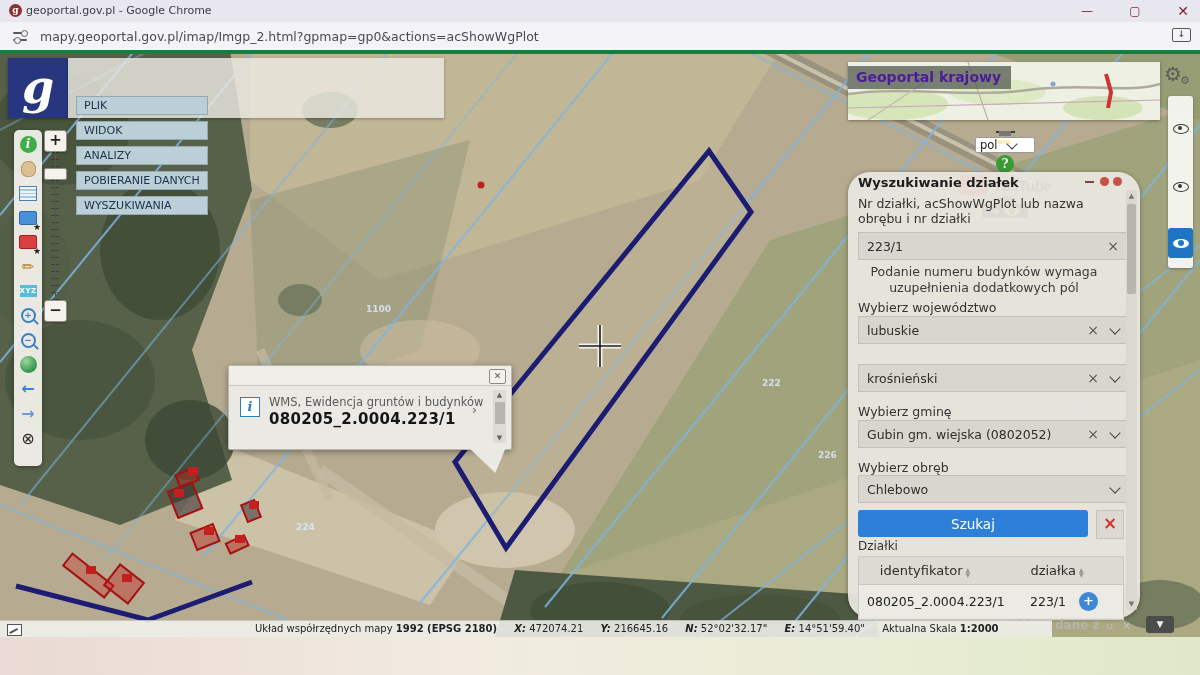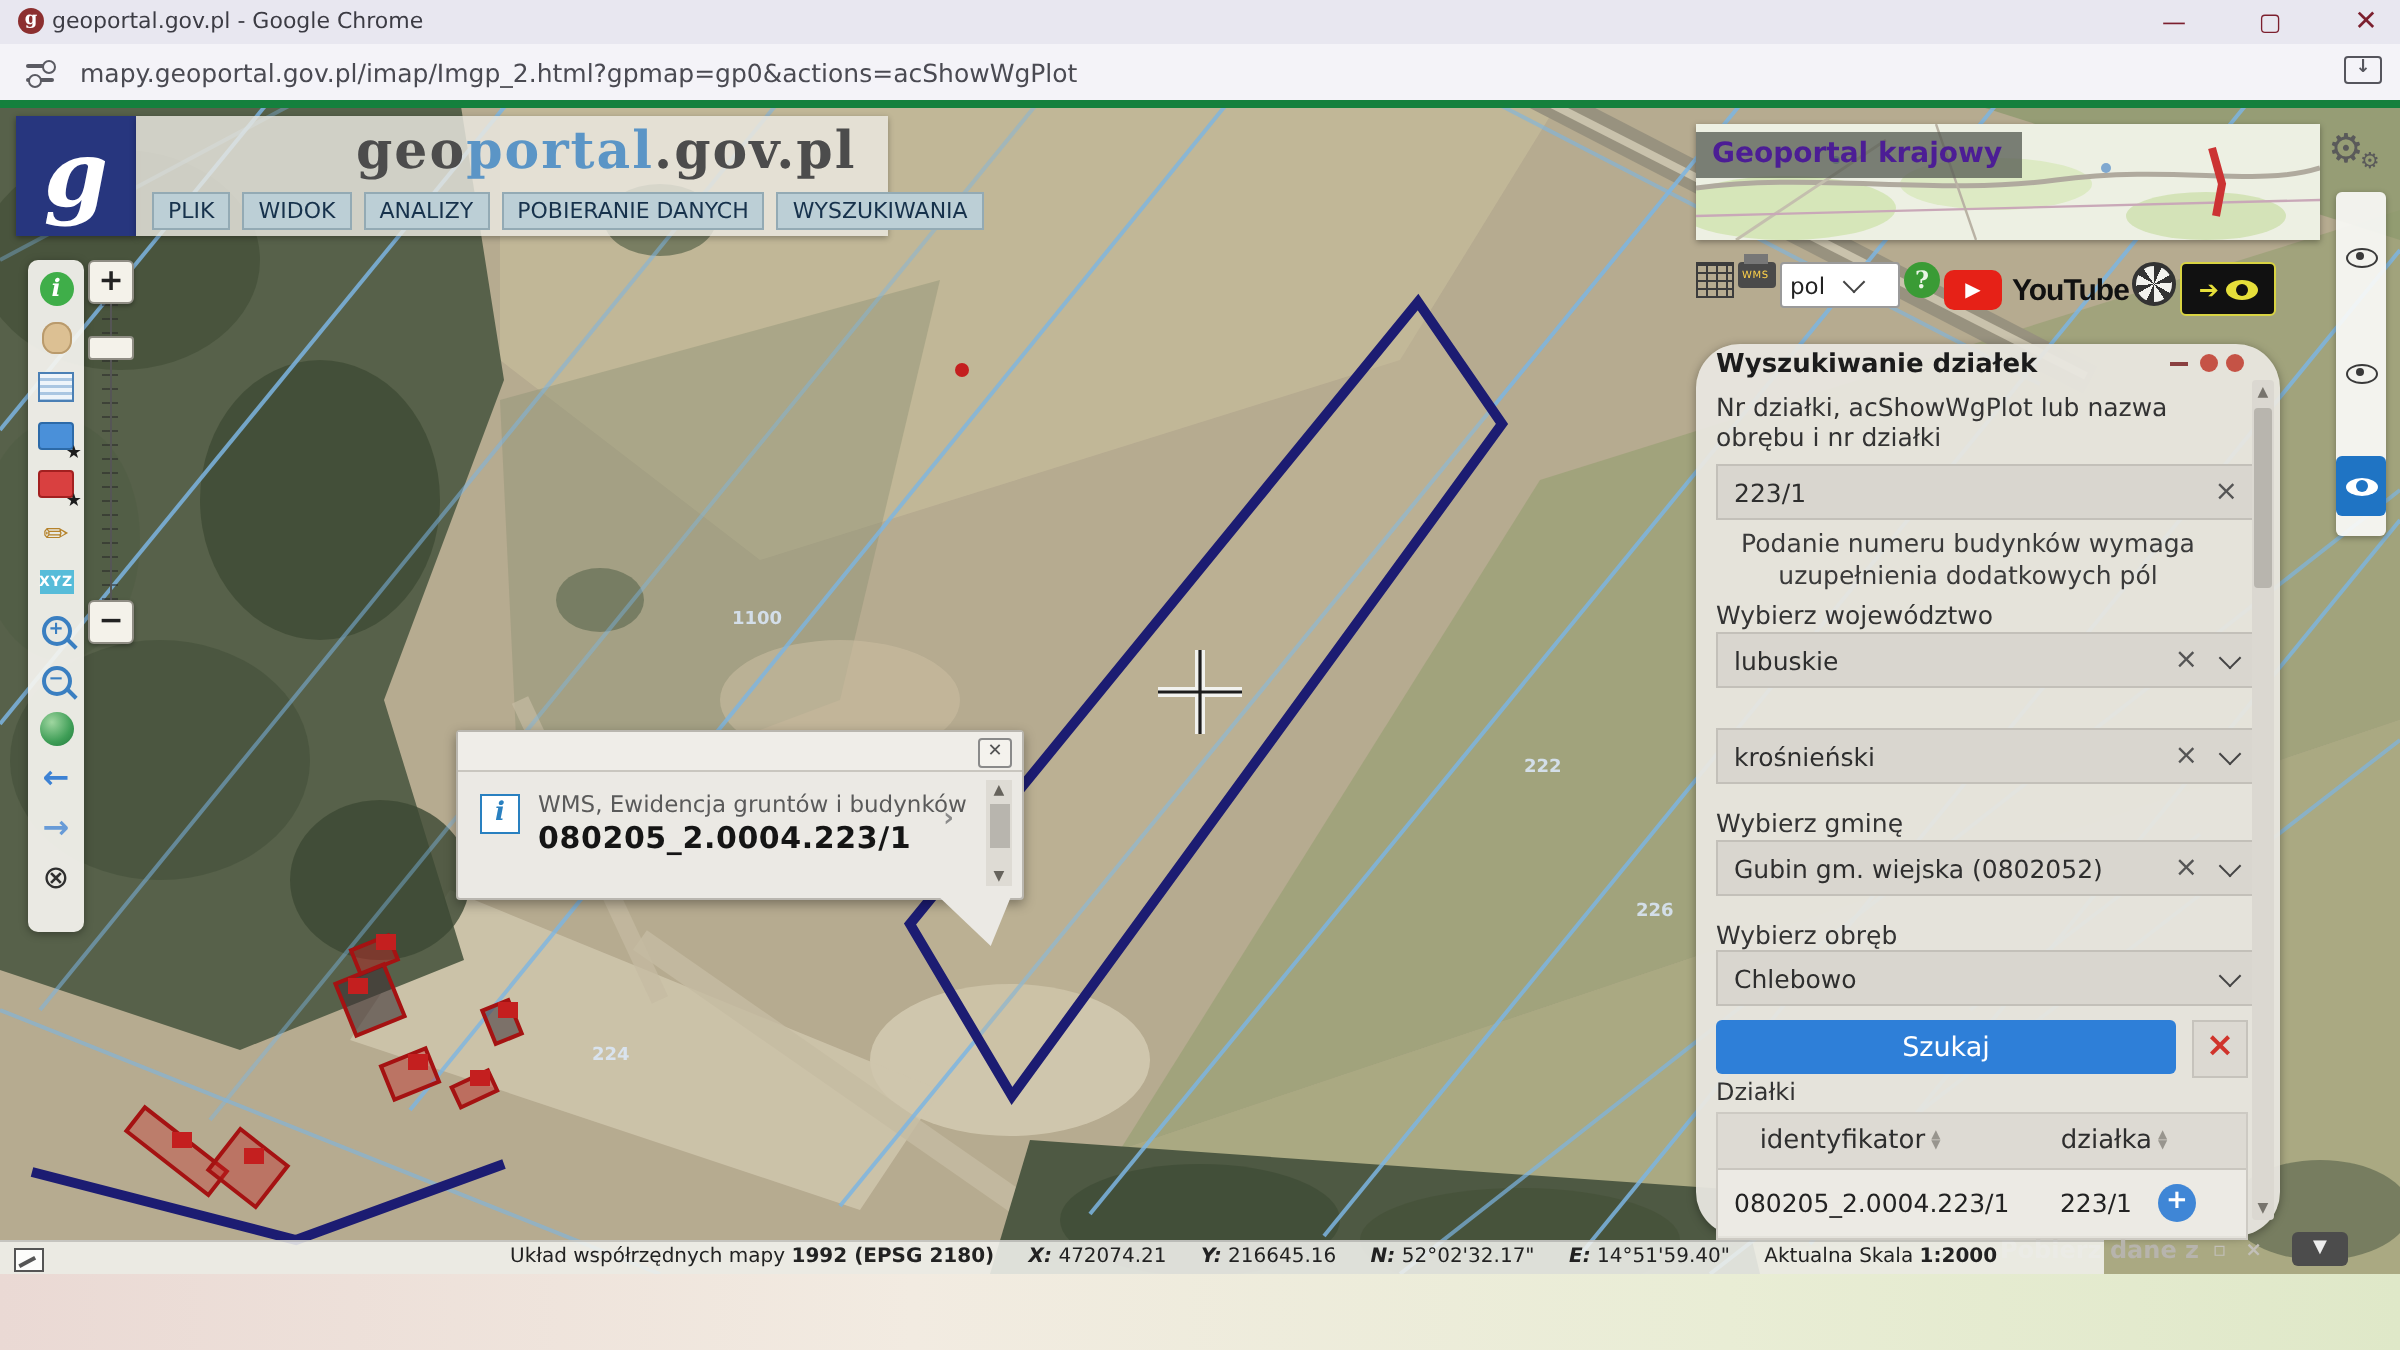--- a/index.html
+++ b/index.html
@@ -20,21 +20,21 @@
   .sendicon{left:1172px;top:6px;width:17px;height:12px;border:1.6px solid #55555d;border-radius:2px;color:#55555d;
             font-size:9px;text-align:center;line-height:11px;font-weight:700;}
   
   .map{left:0;top:50px;width:1200px;height:587px;}
   
   .gp-logo{left:8px;top:58px;width:60px;height:60px;background:#27367e;color:#fff;text-align:center;
            font:italic 700 46px "DejaVu Serif",serif;line-height:58px;box-shadow:0 1px 3px rgba(0,0,0,.4);}
   .gp-head{left:68px;top:58px;width:376px;height:60px;background:rgba(236,233,226,.82);box-shadow:0 1px 3px rgba(0,0,0,.3);}
   .gp-title{left:110px;top:3px;font:700 26px "DejaVu Serif",serif;color:#4c4c4c;letter-spacing:1px;}
   .gp-title .blue{color:#5b95c6;}
-  .gp-menu{left:8px;top:38px;display:flex;gap:6px;}
+  .gp-menu{left:8px;top:38px;display:flex;gap:6px;flex-direction:column;}
   .gp-menu .mi{background:#bccfd6;border:1px solid #93aab4;color:#17324c;font-size:11px;
                padding:2px 7px;white-space:nowrap;cursor:default;}
   
   .ltb{left:14px;top:130px;width:28px;height:332px;background:rgba(246,245,240,.92);border-radius:5px;
        box-shadow:0 1px 4px rgba(0,0,0,.35);display:flex;flex-direction:column;align-items:center;padding-top:4px;gap:4.5px;}
   .ic{width:20px;height:20px;display:flex;align-items:center;justify-content:center;font-size:15px;position:relative;}
   .ic-info{width:17px;height:17px;border-radius:50%;background:#3fae49;color:#fff;font:italic 700 12px "DejaVu Serif",serif;
            display:flex;align-items:center;justify-content:center;}
   .ic-hand{width:15px;height:16px;background:#dcc093;border-radius:46% 46% 42% 42%;box-shadow:inset 0 0 0 1px #b99a6c;}
   .ic-tbl{width:16px;height:13px;border:1.5px solid #4a7fb5;background:
@@ -54,21 +54,21 @@
         text-align:center;font:700 15px "DejaVu Sans",sans-serif;color:#222;line-height:18px;box-shadow:0 1px 2px rgba(0,0,0,.3);}
   .ztrack{left:51px;top:152px;width:8px;height:148px;
           background:repeating-linear-gradient(180deg,rgba(40,40,40,.55) 0 1px,transparent 1px 7px);}
   .ztrack:before{content:"";position:absolute;left:3.5px;top:0;width:1px;height:100%;background:#555;}
   .zhandle{left:44px;top:168px;width:21px;height:10px;background:#f4f2ea;border:1px solid #8f8d84;border-radius:2px;}
   
   .minimap{left:848px;top:62px;width:312px;height:58px;box-shadow:0 1px 3px rgba(0,0,0,.35);}
   .mm-label{left:0;top:4px;background:rgba(88,94,84,.78);color:#4c1d95;font-weight:700;font-size:14px;padding:3px 10px 4px 8px;}
   .gear{left:1164px;top:62px;width:30px;height:28px;color:#5a5a5a;font-size:20px;}
   .gear small{font-size:11px;position:absolute;left:16px;top:12px;}
-  .iconrow{left:848px;top:131px;width:314px;height:28px;display:flex;gap:2px;}
+  .iconrow{left:848px;top:131px;width:314px;height:28px;display:flex;align-items:center;gap:2px;flex-direction:column;}
   .ir-grid{width:17px;height:16px;border:1.6px solid #3c3c3c;background:
            repeating-linear-gradient(0deg,transparent 0 3px,#3c3c3c 3px 4px),
            repeating-linear-gradient(90deg,transparent 0 4px,#3c3c3c 4px 5px);}
   .ir-print{width:19px;height:13px;background:#4a4a4a;border-radius:2px;position:relative;}
   .ir-print:before{content:"";position:absolute;left:3px;top:-4px;width:12px;height:5px;background:#777;}
   .ir-print:after{content:"WMS";position:absolute;left:2px;top:4px;font-size:5px;color:#ffd24a;letter-spacing:.3px;}
   .langsel{width:50px;height:21px;background:#fff;border:1px solid #9a9a9a;border-radius:2px;
            font-size:11.5px;color:#222;display:flex;align-items:center;padding:0 4px;gap:10px;}
   .chev{width:7px;height:7px;border-right:1.7px solid #444;border-bottom:1.7px solid #444;transform:rotate(45deg);margin-top:-3px;}
   .ir-help{width:18px;height:18px;border-radius:50%;background:#3a9b35;color:#eaf5e6;font:700 12px "DejaVu Serif",serif;
@@ -268,21 +268,20 @@
     <i style="top:8px;">
         <b style="left:1px;"></b>
       </i>
   </div>
   <div class="abs url-text">mapy.geoportal.gov.pl/imap/Imgp_2.html?gpmap=gp0&amp;actions=acShowWgPlot</div>
   <div class="abs sendicon">↓</div>
 </div>
 
 <div class="abs gp-logo">g</div>
 <div class="abs gp-head">
-  <div class="abs gp-title"><span>geo</span><span class="blue">portal</span><span>.gov.pl</span></div>
   <div class="abs gp-menu">
     <div class="mi">PLIK</div>
     <div class="mi">WIDOK</div>
     <div class="mi">ANALIZY</div>
     <div class="mi">POBIERANIE DANYCH</div>
     <div class="mi">WYSZUKIWANIA</div>
   </div>
 </div>
 
 <div class="abs ltb">

